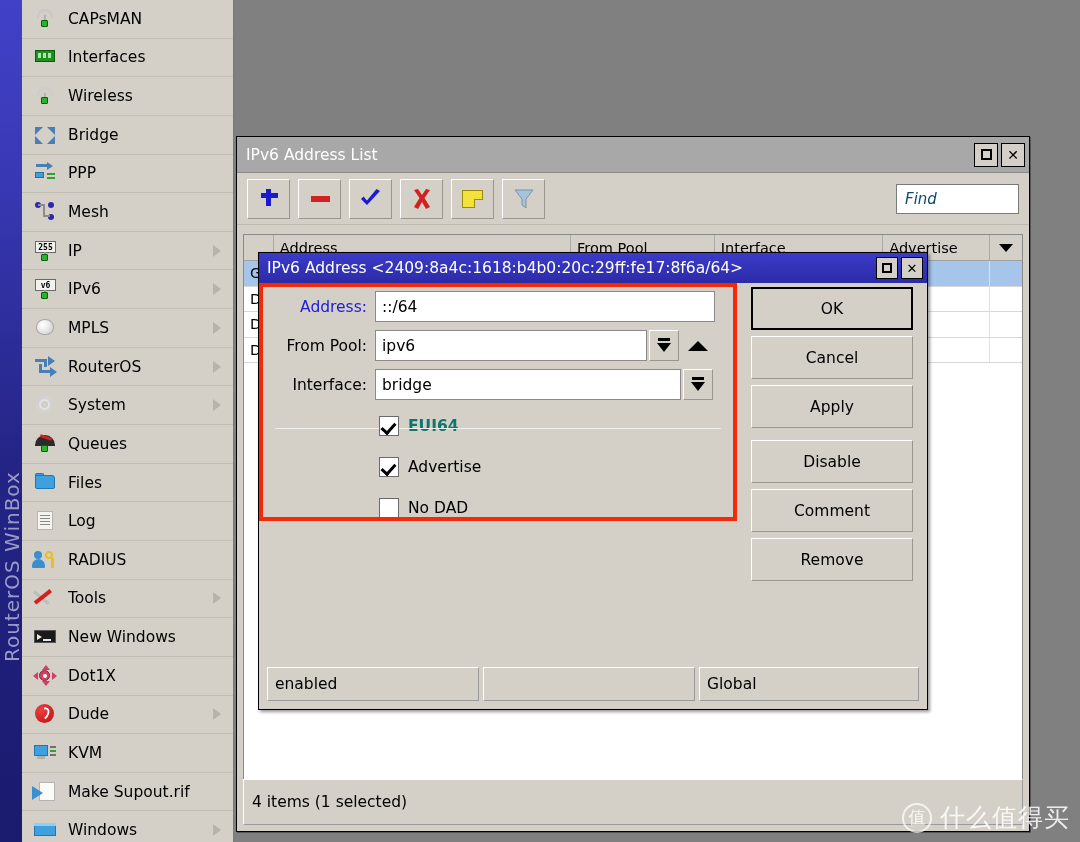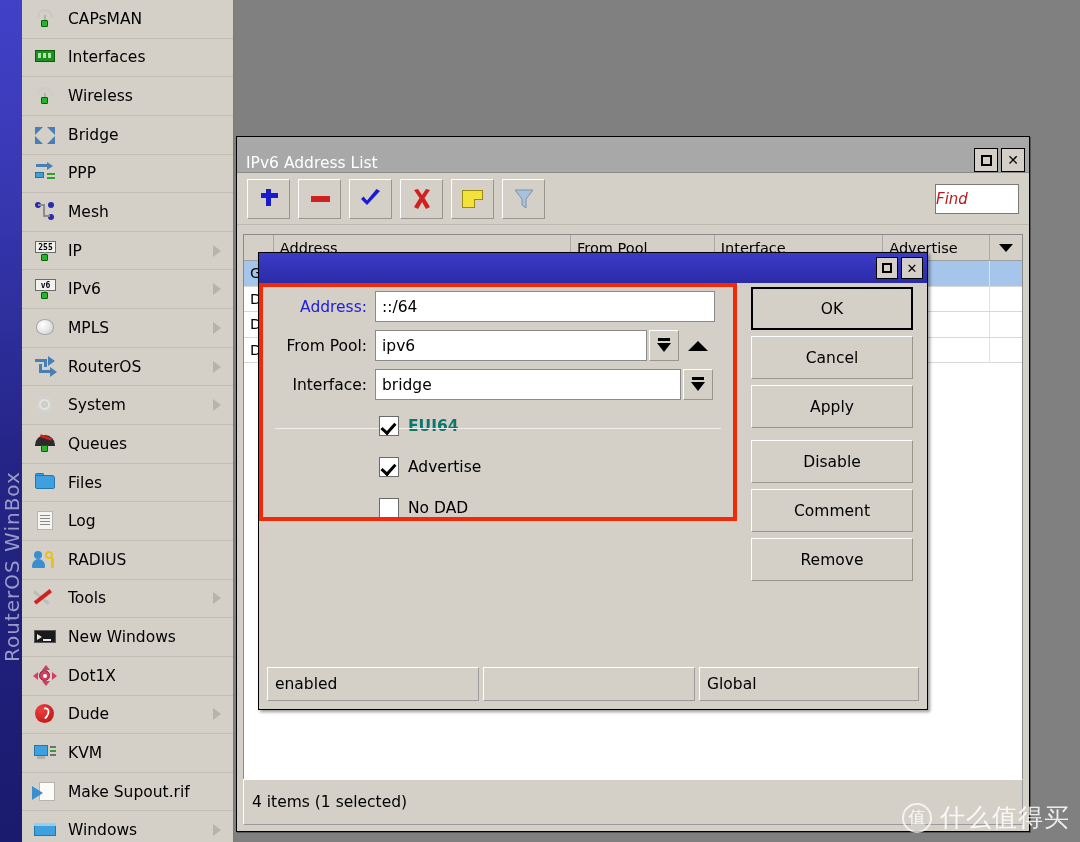--- a/index.html
+++ b/index.html
@@ -169,21 +169,21 @@
     position: absolute;
     left: 236px; top: 136px;
     width: 794px; height: 696px;
     background: #d4d0c8;
     border: 1px solid #000;
     box-shadow: 1px 1px 0 #555;
   }
   .win-titlebar {
     height: 36px;
     background: #a8a8a8;
-    display: flex; align-items: flex-end;
+    display: flex; align-items: center;
     padding: 0 4px 0 9px;
     border-bottom: 1px solid #8a8a8a;
   }
   .win-titlebar.inactive .win-title { color: #ffffff; font-size: 15.5px; }
   .win-btns { margin-left: auto; display: flex; gap: 3px; }
   .win-btn {
     width: 24px; height: 24px;
     background: #d4d0c8;
     border: 1px solid #000;
     display: flex; align-items: center; justify-content: center;
@@ -210,25 +210,26 @@
   }
   .tb-plus::before { content:""; position:absolute; left:13px; top:9px; width:17px; height:5px; background:#1a1ad0; margin-top:4px; }
   .tb-plus::after  { content:""; position:absolute; left:19px; top:9px; width:5px; height:17px; background:#1a1ad0; margin-left:-1px; }
   .tb-minus::before{ content:""; position:absolute; left:12px; top:16px; width:19px; height:6px; background:#d02020; }
   .tb-check svg, .tb-x svg { display:block; }
   .tb-note .note { width: 21px; height: 18px; background: #f2e23a; border: 1px solid #9a8a10; position: relative; }
   .tb-note .note::after { content:""; position:absolute; right:-1px; bottom:-1px; width:8px; height:8px; background:#d4d0c8; border-left:1px solid #9a8a10; border-top:1px solid #9a8a10; }
 
   .find-box {
     margin-left: auto;
-    width: 84px; height: 30px;
+    width: 123px; height: 30px;
     background: #fff;
     border: 1px solid #7a7a7a;
     display: flex; align-items: center;
-    color: #b91c1c;
+    padding-left: 8px;
+    color: #0c4a6e;
     font-style: italic;
     font-size: 15px;
   }
 
   
   .tbl { position: absolute; left: 6px; top: 97px; right: 6px; bottom: 50px; background: #fff; border: 1px solid #8a8a8a; }
   .tbl-head { display: flex; height: 26px; background: #d4d0c8; border-bottom: 1px solid #a0a0a0; }
   .th { border-right: 1px solid #a8a8a8; font-size: 14.5px; color: #000; padding-left: 6px; display: flex; align-items: center; overflow: hidden; white-space: nowrap; }
   .th.c0 { width: 30px; }
   .th.c1 { width: 300px; }
@@ -695,20 +696,21 @@
       <span class="td cend"></span>
     </div>
   </div>
 
   <div class="list-status">4 items (1 selected)</div>
 </div>
 
 <div id="addr-dialog">
 
   <div class="dlg-titlebar">
+    <span class="dlg-title">IPv6 Address &lt;2409:8a4c:1618:b4b0:20c:29ff:fe17:8f6a/64&gt;</span>
     <span class="dlg-btns">
       <span class="dlg-btn">
           <span class="sq"></span>
         </span>
       <span class="dlg-btn">✕</span>
     </span>
   </div>
 
   <div class="dlg-body">
 

